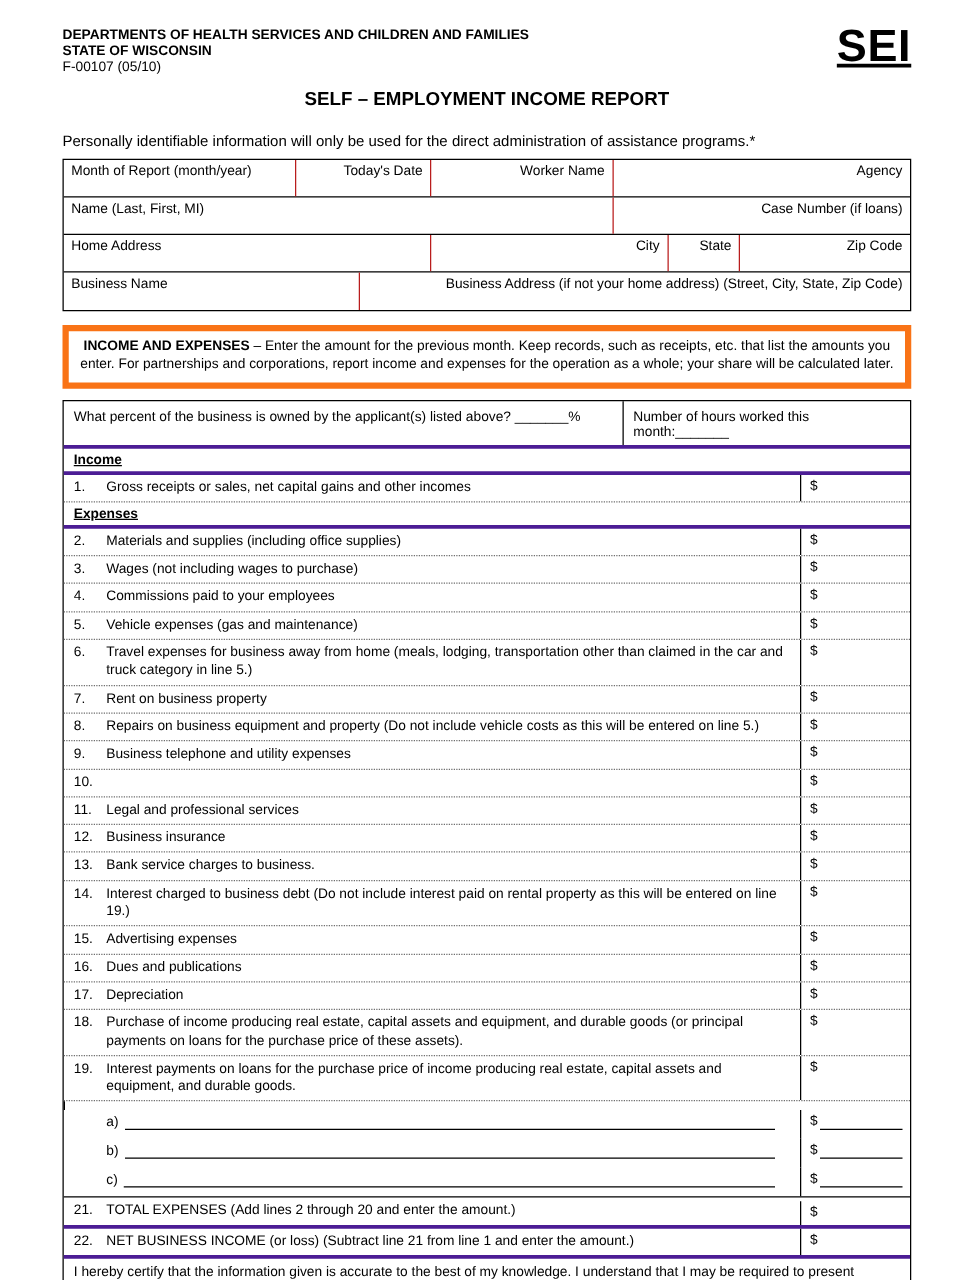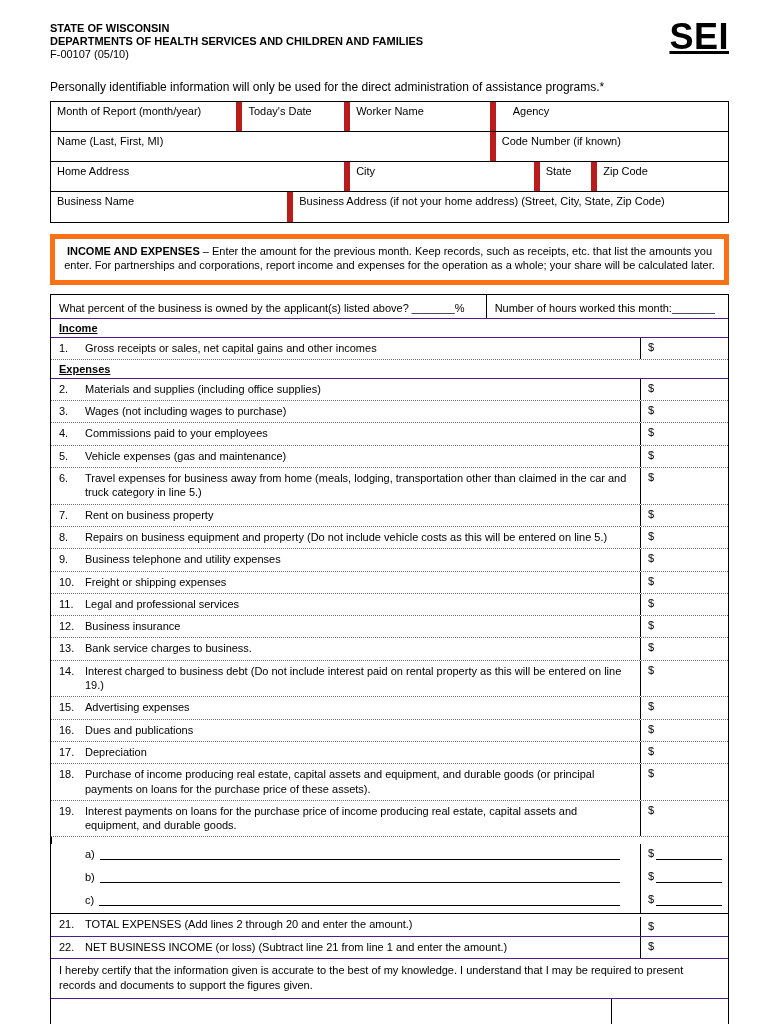--- a/index.html
+++ b/index.html
@@ -18,34 +18,34 @@
   .b { font-weight:700; }
   .sei { font-size:36px; font-weight:700; line-height:0.85; letter-spacing:0.5px;text-decoration:underline; }
   .title { text-align:center; font-weight:700; font-size:15px; margin-top:9px; }
   .intro { font-size:12px; margin-top:18px; }
 
   
   .itable { border:1px solid #000; margin-top:7px; }
   .irow { display:flex; min-height:30px; }
   .irow:not(:last-child){ border-bottom:1px solid #000; }
   .icell { padding:3px 6px; font-size:11px; }
-  .icell:not(:first-child){ border-left:6px solid #b91c1c; }
+  .icell:not(:first-child){ border-left:1px solid #b91c1c;text-align:right; }
   .w-mor{flex:0 0 27.4%;} .w-td{flex:0 0 15.9%;} .w-wn{flex:0 0 21.5%;} .w-ag{flex:1;padding-left:17px;}
   .w-name{flex:0 0 64.8%;} .w-case{flex:1;}
   .w-home{flex:0 0 43.3%;} .w-city{flex:0 0 28%;} .w-state{flex:0 0 8.5%;} .w-zip{flex:1;}
   .w-bn{flex:0 0 34.9%;} .w-ba{flex:1;}
 
   
   .instr-box { border:5px solid #f97316; margin-top:11px; padding:5px 9px 7px 9px; font-size:11px; line-height:1.32;text-align:center; }
 
   
   .mtable { border:1px solid #000; margin-top:9px; font-size:11px; }
   .row { display:flex; align-items:stretch; }
   .sep-dotted { border-bottom:1px dotted #6e6e6e; }
-  .sep-solid { border-bottom:1px solid #4c1d95; }
+  .sep-solid { border-bottom:3px solid #4c1d95;gap:12px; }
   .top-solid { border-top:1px solid #000;align-items:flex-end; }
   .pct-cell { flex:0 0 64.2%; padding:7px 8px 4px 8px; }
   .hrs-cell { flex:1; border-left:1px solid #000; padding:7px 8px 4px 8px; }
   .section-row { padding:3px 8px 3px 8px; }
   .sec-label { font-weight:700; text-decoration:underline; }
   .item-main { flex:1 1 auto; display:flex; padding:3px 6px 4px 8px; line-height:1.3; }
   .num { flex:0 0 26px; }
   .txt { flex:1; padding-right:6px; }
   .amt { flex:0 0 88px; border-left:1px solid #000; padding:3px 3px 4px 7px; display:flex; align-items:flex-start; }
   .sub-main { padding-left:34px; }
@@ -57,39 +57,40 @@
   .sig-cell { flex:1; padding:3px 8px; }
   .date-cell { flex:0 0 117px; border-left:1px solid #000; padding:3px 8px; }
 </style>
 </head>
 <body>
 
 <div class="page">
 
   <div class="hdr">
     <div class="hdr-left">
+      <div class="b">DEPARTMENTS OF HEALTH SERVICES AND CHILDREN AND FAMILIES</div>
       <div class="b">STATE OF WISCONSIN</div>
-      <div class="b">DEPARTMENTS OF HEALTH SERVICES AND CHILDREN AND FAMILIES</div>
       <div>F-00107 (05/10)</div>
     </div>
     <div class="sei">SEI</div>
   </div>
 
+  <div class="title">SELF – EMPLOYMENT INCOME REPORT</div>
   <div class="intro">Personally identifiable information will only be used for the direct administration of assistance programs.*</div>
 
   <div class="itable">
     <div class="irow">
       <div class="icell w-mor"><span>Month of Report (month/year)</span></div>
       <div class="icell w-td"><span>Today's Date</span></div>
       <div class="icell w-wn"><span>Worker Name</span></div>
       <div class="icell w-ag"><span>Agency</span></div>
     </div>
     <div class="irow">
       <div class="icell w-name"><span>Name (Last, First, MI)</span></div>
-      <div class="icell w-case"><span>Code Number (if known)</span></div>
+      <div class="icell w-case"><span>Case Number (if loans)</span></div>
     </div>
     <div class="irow">
       <div class="icell w-home"><span>Home Address</span></div>
       <div class="icell w-city"><span>City</span></div>
       <div class="icell w-state"><span>State</span></div>
       <div class="icell w-zip"><span>Zip Code</span></div>
     </div>
     <div class="irow">
       <div class="icell w-bn"><span>Business Name</span></div>
       <div class="icell w-ba"><span>Business Address (if not your home address) (Street, City, State, Zip Code)</span></div>
@@ -190,21 +191,20 @@
             <span class="num">9.</span>
             <span class="txt">Business telephone and utility expenses</span>
           </div>
           <div class="amt">
             <span class="dollar">$</span>
           </div>
         </div>
         <div class="row sep-dotted">
           <div class="item-main">
             <span class="num">10.</span>
-            <span class="txt">Freight or shipping expenses</span>
           </div>
           <div class="amt">
             <span class="dollar">$</span>
           </div>
         </div>
         <div class="row sep-dotted">
           <div class="item-main">
             <span class="num">11.</span>
             <span class="txt">Legal and professional services</span>
           </div>

